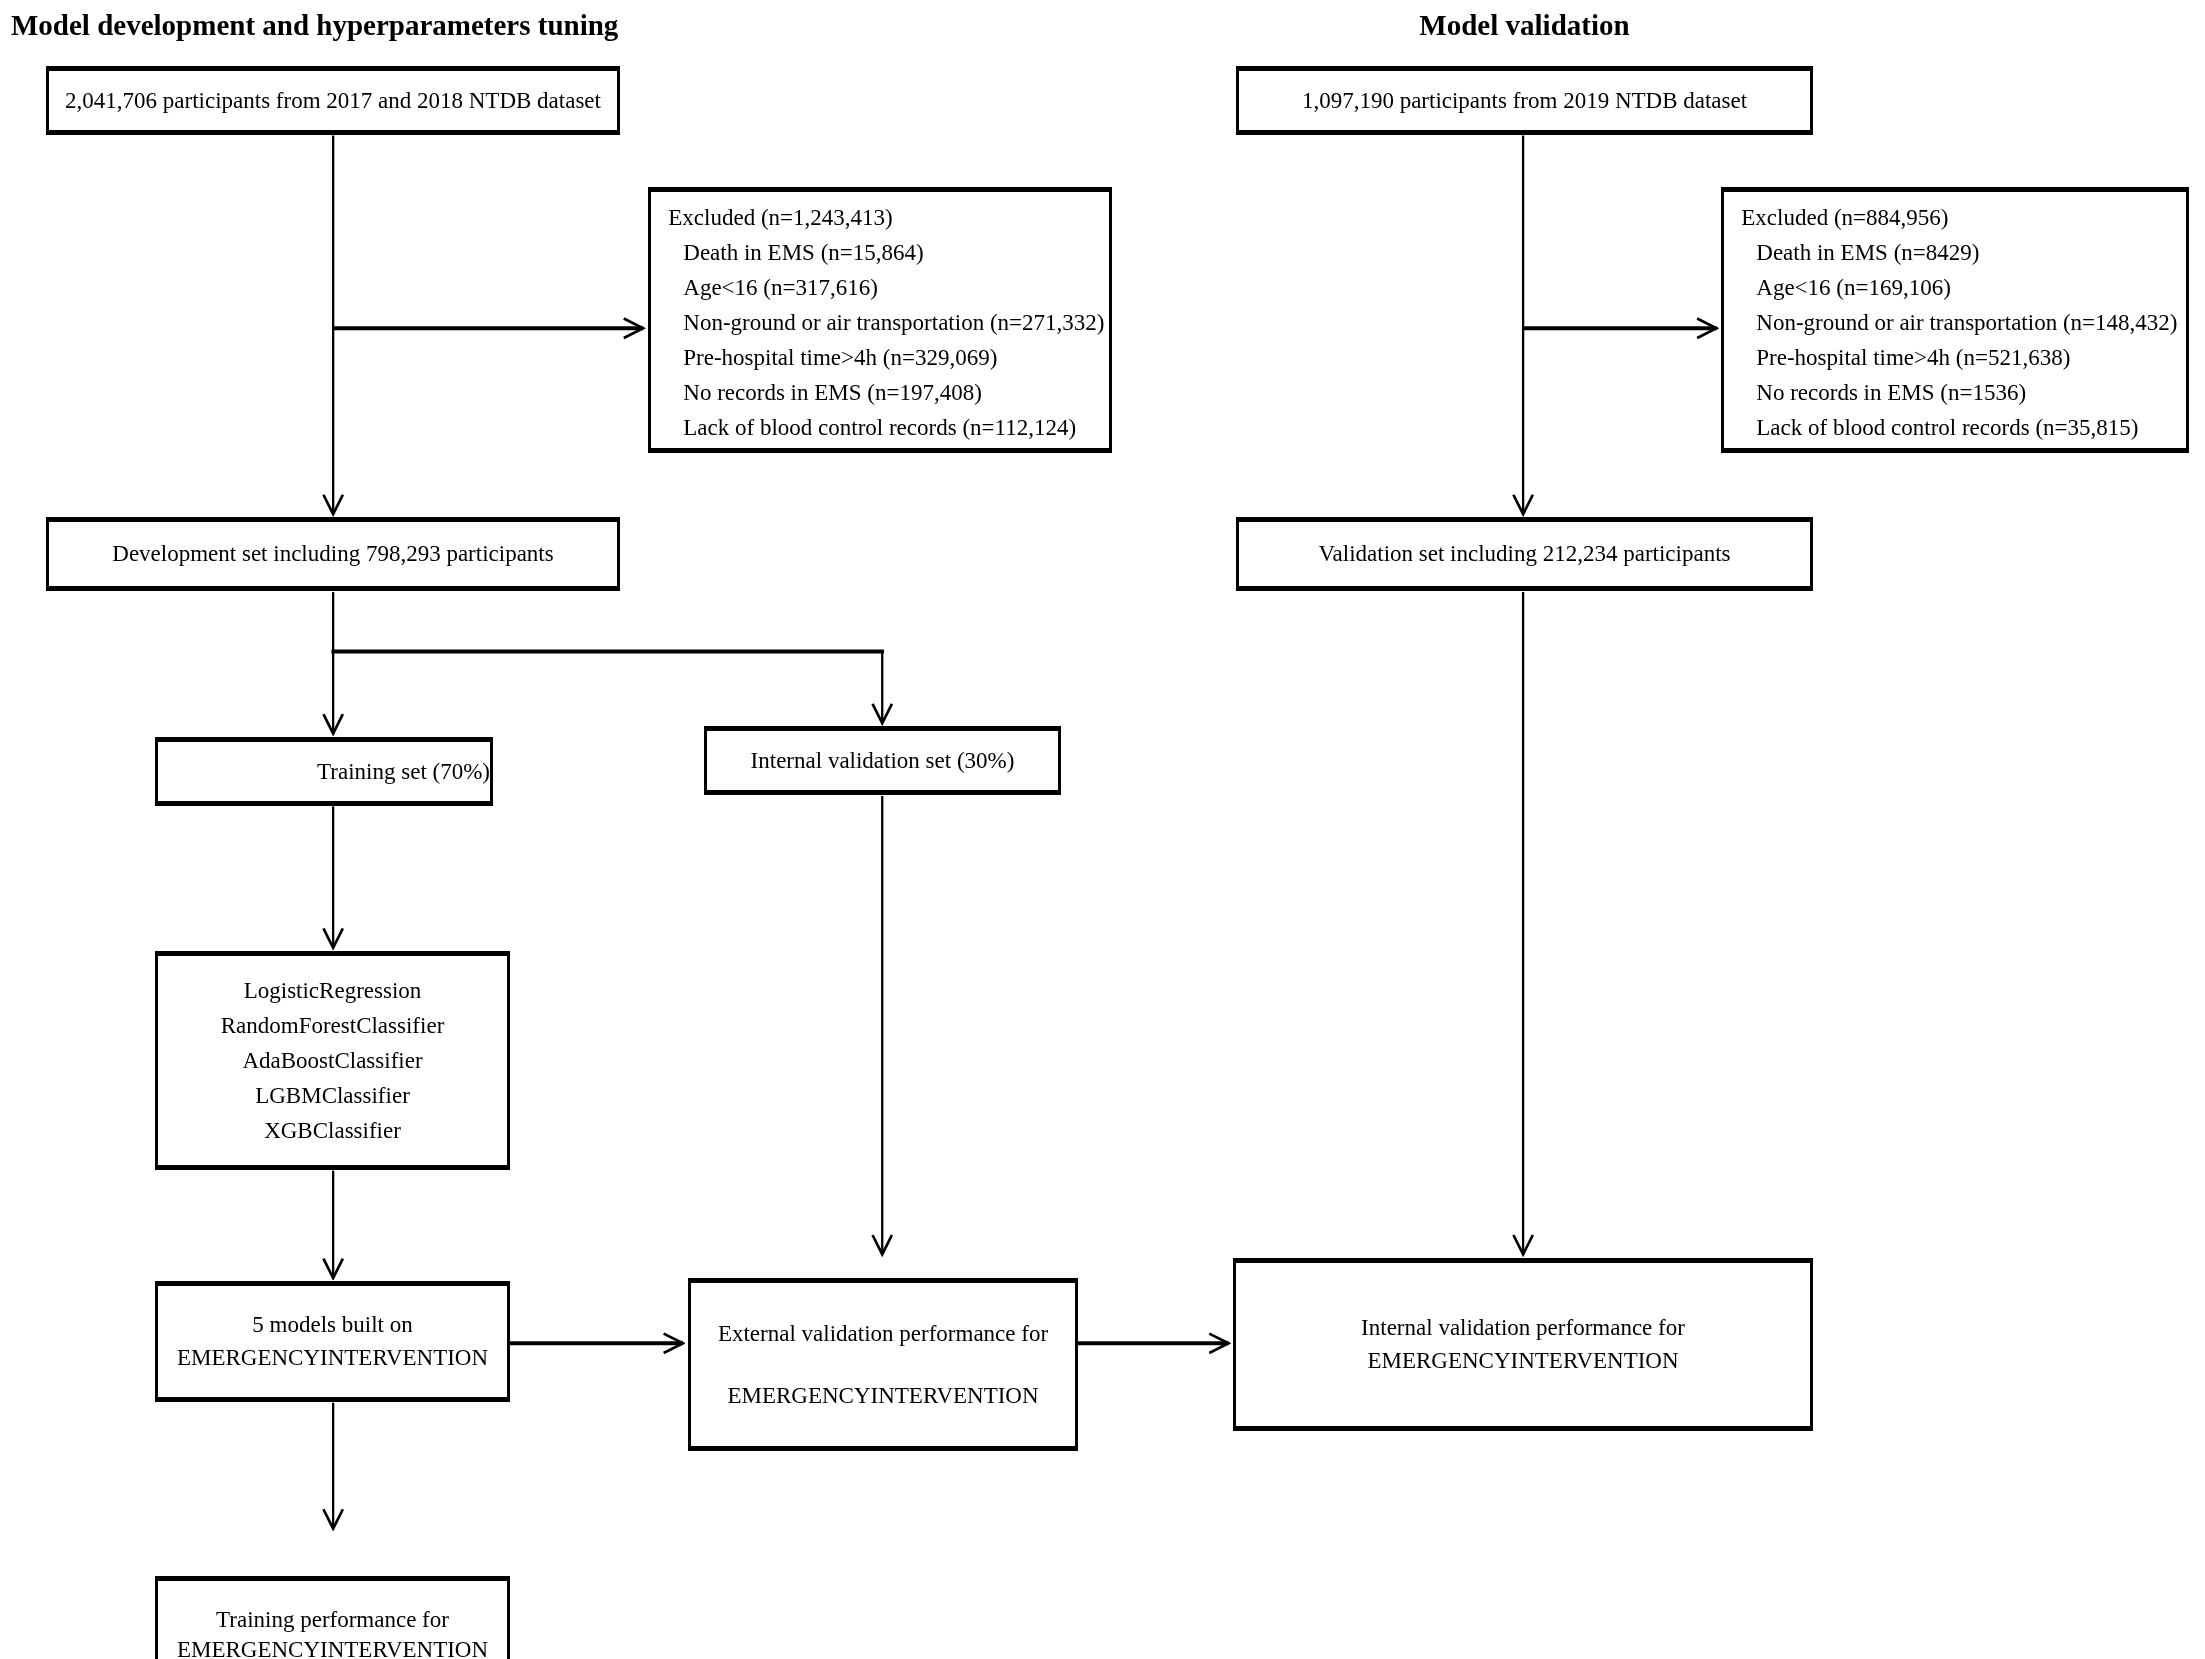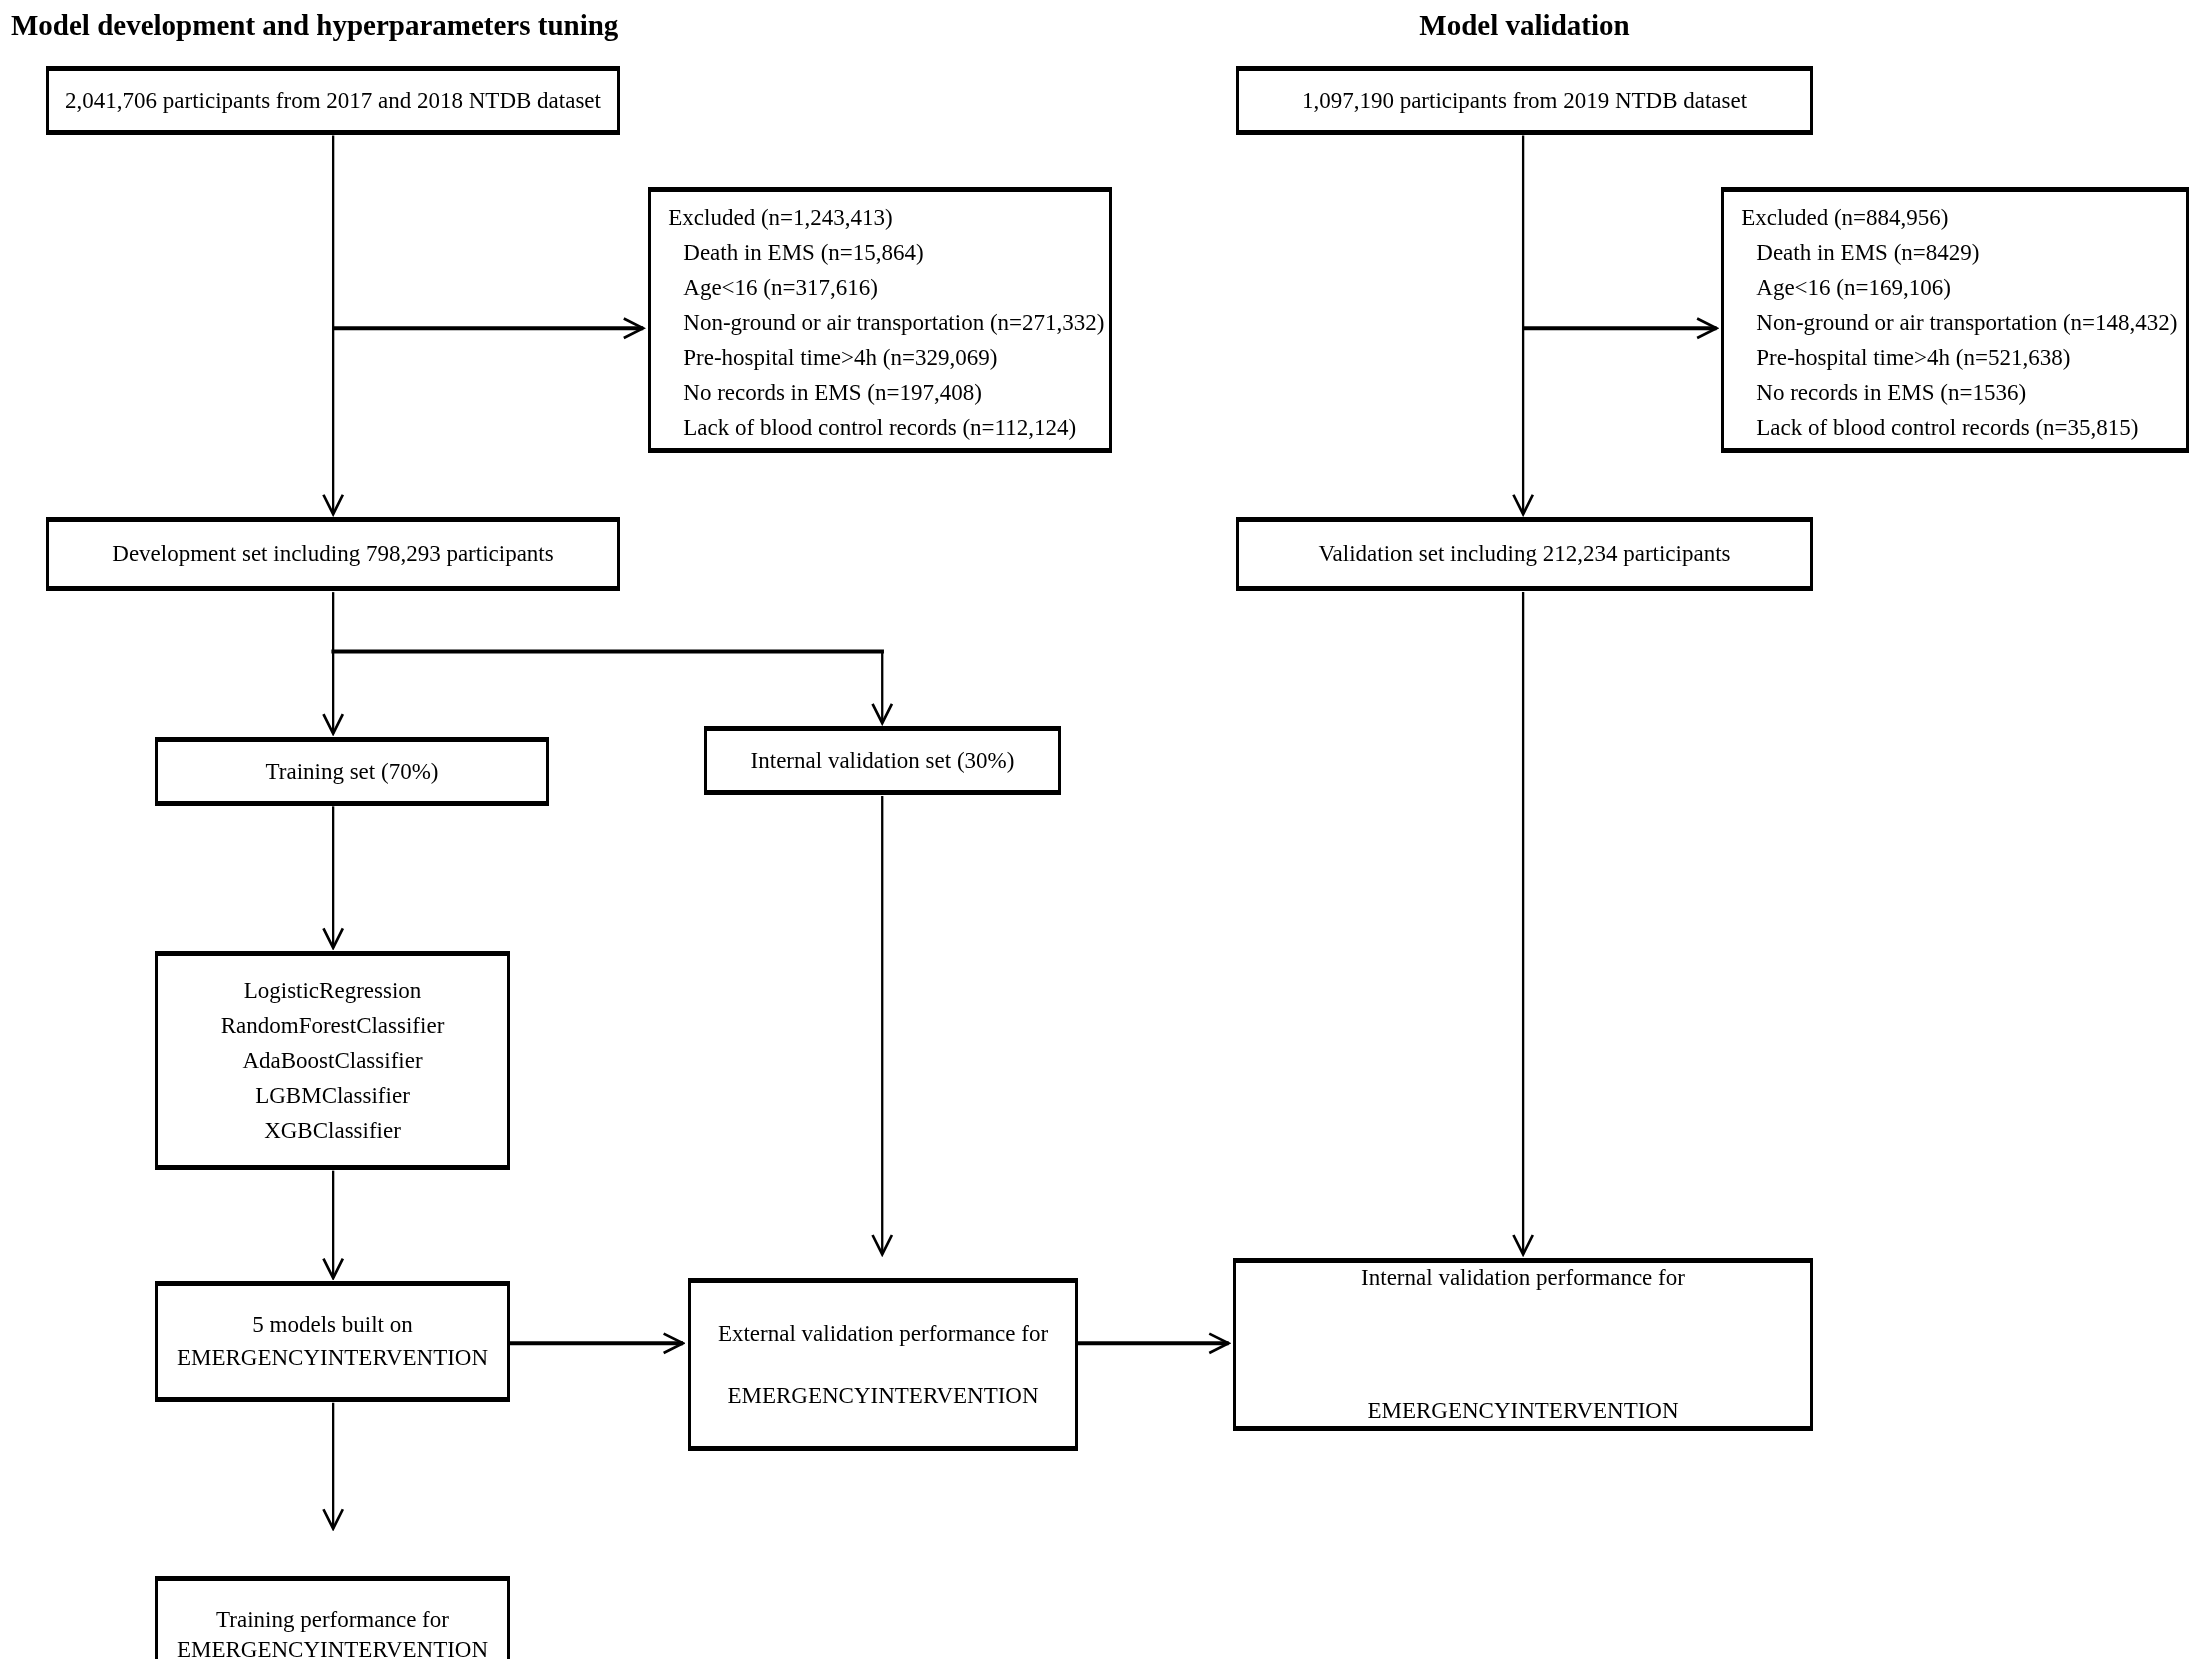--- a/index.html
+++ b/index.html
@@ -99,21 +99,21 @@
     <div class="sub">Non-ground or air transportation (n=271,332)</div>
     <div class="sub">Pre-hospital time&gt;4h (n=329,069)</div>
     <div class="sub">No records in EMS (n=197,408)</div>
     <div class="sub">Lack of blood control records (n=112,124)</div>
   </div>
 
   <div class="fbox" style="left:46px; top:517px; width:574px; height:74px;">
     <div class="ln">Development set including 798,293 participants</div>
   </div>
 
-  <div class="fbox" style="left:155px; top:737px; width:394px; height:69px;">
+  <div class="fbox" style="left:155px; top:737px; width:338px; height:69px;align-items:flex-end;">
     <div class="ln">Training set (70%)</div>
   </div>
 
   <div class="fbox" style="left:704px; top:726px; width:357px; height:69px;">
     <div class="ln">Internal validation set (30%)</div>
   </div>
 
   <div class="fbox models-list" style="left:155px; top:951px; width:355px; height:219px;">
     <div class="ln">LogisticRegression</div>
     <div class="ln">RandomForestClassifier</div>
@@ -150,19 +150,19 @@
     <div class="sub">Non-ground or air transportation (n=148,432)</div>
     <div class="sub">Pre-hospital time&gt;4h (n=521,638)</div>
     <div class="sub">No records in EMS (n=1536)</div>
     <div class="sub">Lack of blood control records (n=35,815)</div>
   </div>
 
   <div class="fbox" style="left:1236px; top:517px; width:577px; height:74px;">
     <div class="ln">Validation set including 212,234 participants</div>
   </div>
 
-  <div class="fbox small-gap" style="left:1233px; top:1258px; width:580px; height:173px;justify-content:space-between;">
+  <div class="fbox small-gap" style="left:1233px; top:1258px; width:580px; height:173px;">
     <div class="ln">Internal validation performance for</div>
     <div class="ln">EMERGENCYINTERVENTION</div>
   </div>
 
 </div>
 
 
 </body></html>

